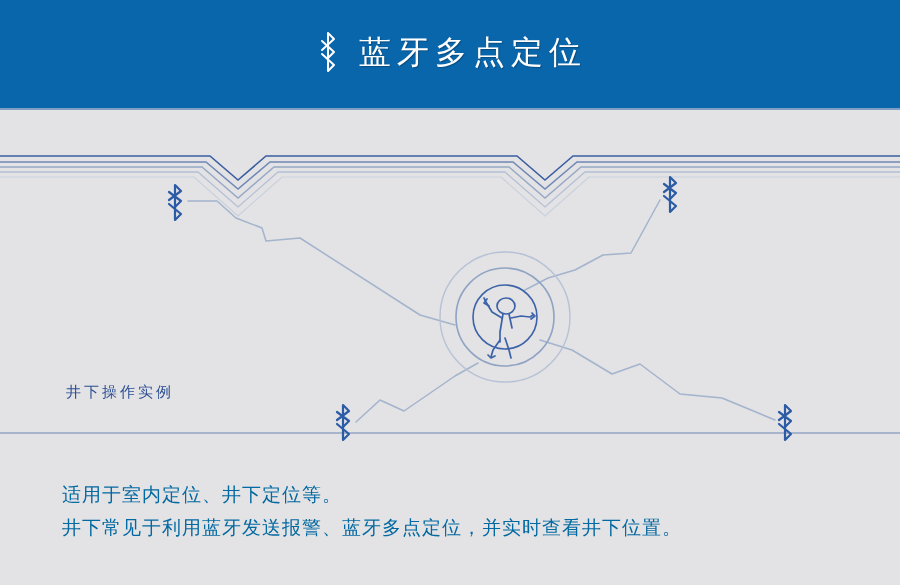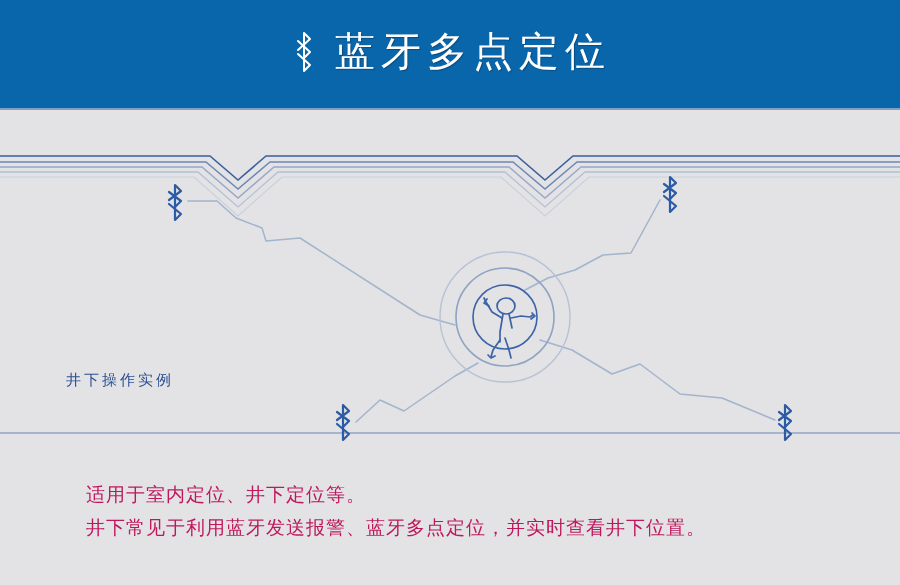--- a/index.html
+++ b/index.html
@@ -40,21 +40,21 @@
     gap: 16px;
     transform: translateY(-2px);
   }
   #title-bt-icon {
     display: block;
     width: 30px;
     height: 46px;
   }
   #header-title {
     color: #ffffff;
-    font-size: 40px;
+    font-size: 32px;
     letter-spacing: 6px;
     line-height: 1;
     white-space: nowrap;
     font-weight: normal;
     font-family: "Liberation Serif", "DejaVu Serif", serif;
     text-shadow: 1px 1px 1px rgba(0,0,0,0.25);
   }
   #header-underline {
     position: absolute;
     left: 0;
@@ -75,35 +75,35 @@
   #stage svg {
     display: block;
     width: 900px;
     height: 350px;
   }
 
   
   #scene-label {
     position: absolute;
     left: 66px;
-    top: 371px;
+    top: 383px;
     font-size: 15px;
     letter-spacing: 3px;
     color: #2c4f93;
     font-family: "Liberation Serif", "DejaVu Serif", serif;
     white-space: nowrap;
   }
 
   
   #description {
     position: absolute;
-    left: 86px;
+    left: 62px;
     top: 478px;
     width: 790px;
-    color: #be185d;
+    color: #0369a1;
     font-size: 19px;
     line-height: 33px;
     letter-spacing: 1px;
     font-family: "Liberation Serif", "DejaVu Serif", serif;
   }
   #description .desc-line {
     display: block;
     white-space: nowrap;
   }
 </style>

